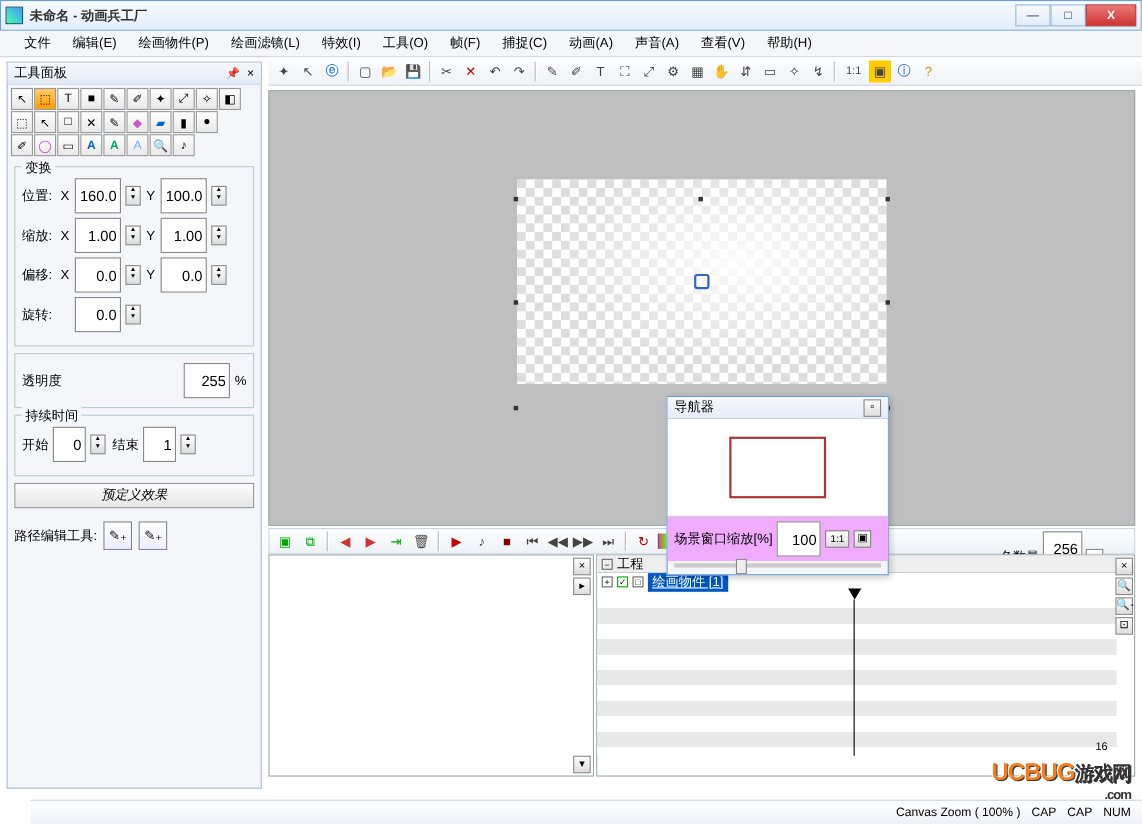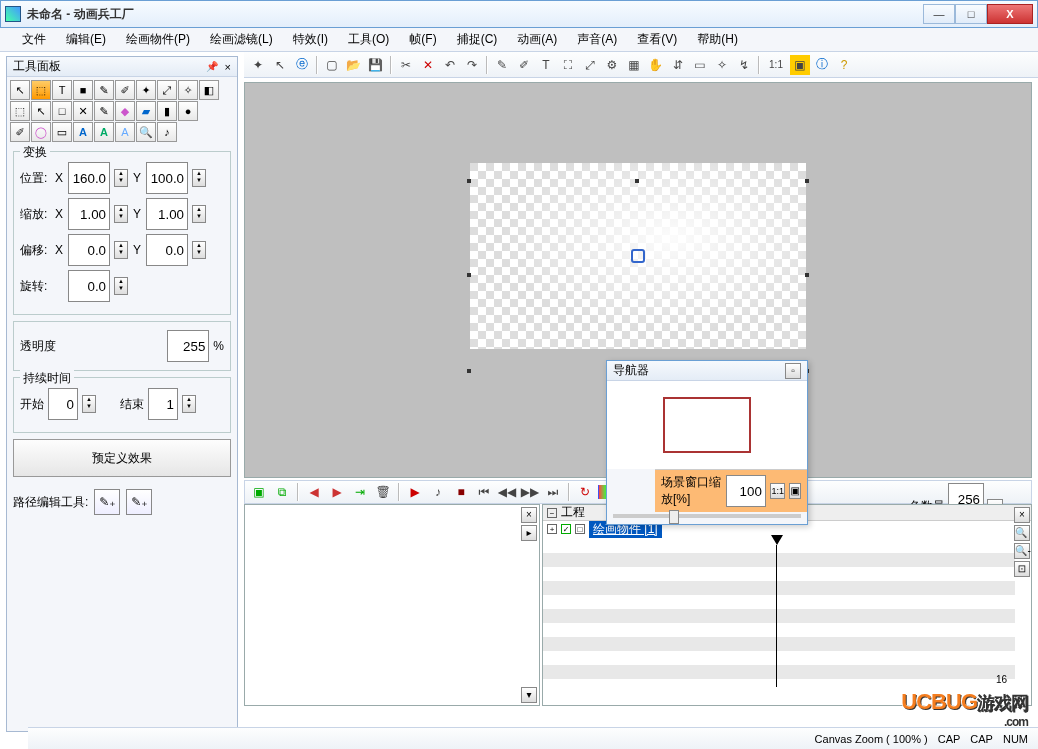--- a/index.html
+++ b/index.html
@@ -35,21 +35,21 @@
 .groupbox { border: 1px solid #bcc; margin: 6px; padding: 6px 6px 8px 6px; background: #f4f6fa; position: relative; }
 .groupbox .gtitle { position: absolute; top: -8px; left: 6px; background: #f4f6fa; padding: 0 3px; font-size: 12px; }
 .row { display: flex; align-items: center; margin: 4px 0; gap: 4px; }
 .lbl { width: 30px; }
 .axlbl { width: 10px; text-align: center; }
 .numin { width: 42px; height: 32px; border: 1px solid #888; background: #fff; padding: 0 3px; text-align: right; }
 .spin { width: 14px; height: 18px; border: 1px solid #888; background: linear-gradient(#fff,#ddd); display: flex; flex-direction: column; font-size: 6px; line-height: 7px; text-align: center; }
 .spin::before { content: "▲"; }
 .spin::after { content: "▼"; }
 
-.bigbtn { width: calc(100% - 12px); margin: 6px; height: 38px; border: 1px solid #999; background: linear-gradient(#fdfdfd,#e6e6e6); display: flex; align-items: center; justify-content: center; }
+.bigbtn { width: calc(100% - 12px); margin: 6px; height: 23px; border: 1px solid #999; background: linear-gradient(#fdfdfd,#e6e6e6); display: flex; align-items: center; justify-content: center; font-style: italic; }
 
 .pathrow { display: flex; align-items: center; padding: 6px; gap: 6px; }
 .pathicon { width: 26px; height: 26px; border: 1px solid #888; background: linear-gradient(#fff,#eef); display: flex; align-items: center; justify-content: center; }
 
 
 .canvasarea { position: absolute; left: 244px; top: 82px; right: 6px; height: 396px; background: #bfbfbf; border: 1px solid #9aa; }
 .canvas { position: absolute; left: 50%; top: 44%; transform: translate(-50%,-50%); width: 336px; height: 186px; background: repeating-conic-gradient(#fff 0 25%, #ddd 0 50%) 0 0/16px 16px; }
 .canvas-overlay { position: absolute; inset: 0; background: radial-gradient(ellipse at 60% 40%, rgba(255,255,255,0.9), rgba(255,255,255,0) 60%); }
 .centermark { position: absolute; left: 50%; top: 50%; width: 14px; height: 14px; transform: translate(-50%,-50%); border: 2px solid #36c; border-radius: 3px; }
 .handle { position: absolute; width: 4px; height: 4px; background: #333; }
@@ -74,21 +74,21 @@
 .tl-stripes { position: absolute; top: 34px; left: 0; right: 16px; bottom: 18px; background: repeating-linear-gradient(#fff 0 14px, #e8e8e8 14px 28px); }
 .tl-cursor { position: absolute; top: 30px; left: 228px; width: 0; height: 0; border-left: 6px solid transparent; border-right: 6px solid transparent; border-top: 10px solid #000; }
 .tl-cursor-line { position: absolute; top: 40px; left: 233px; width: 1px; bottom: 18px; background: #000; }
 .rightbtns { position: absolute; right: 1px; top: 2px; display: flex; flex-direction: column; gap: 2px; }
 
 
 .navigator { position: absolute; left: 606px; top: 360px; width: 202px; border: 1px solid #6a9fd4; background: #f4f6fa; box-shadow: 2px 2px 6px rgba(0,0,0,0.2); }
 .navigator .nav-title { height: 20px; background: linear-gradient(#f6f9fd,#e4ecf6); display: flex; align-items: center; padding: 0 6px; border-bottom: 1px solid #c8d4e6; }
 .navigator .nav-body { background: #fff; padding: 16px; display: flex; justify-content: center; }
 .nav-rect { width: 88px; height: 56px; border: 2px solid #a33; background: #fff; }
-.nav-foot { display: flex; align-items: center; padding: 4px 6px; gap: 4px; background: #fdba74; border-top: 1px solid #ccc; margin-left: 48px; }
+.nav-foot { display: flex; align-items: center; padding: 4px 6px; gap: 4px; background: #f0abfc; border-top: 1px solid #ccc; }
 .nav-foot .numin { width: 40px; }
 .nav-slider { flex: 1; height: 4px; background: #ccc; position: relative; }
 .nav-slider::after { content: ""; position: absolute; left: 30%; top: -4px; width: 8px; height: 12px; background: #eee; border: 1px solid #888; }
 
 
 .statusbar { position: absolute; left: 0; bottom: 0; right: 0; height: 22px; border-top: 1px solid #c8d4e6; background: linear-gradient(#fdfefe,#eef2f7); display: flex; align-items: center; justify-content: flex-end; padding: 0 10px; gap: 10px; font-size: 11px; margin-left: 28px; }
 
 
 .watermark { position: absolute; right: 10px; bottom: 20px; font-family: Arial Black, sans-serif; font-weight: 900; font-size: 22px; color: #f47d1f; text-shadow: -1px -1px 0 #fff, 1px 1px 0 #333; letter-spacing: -1px; }
 .watermark .cn { color: #333; font-size: 18px; font-family: "Microsoft YaHei"; }
@@ -241,21 +241,21 @@
       <span>%</span>
     </div>
   </div>
 
   <div class="groupbox">
     <div class="gtitle">持续时间</div>
     <div class="row">
       <span>开始</span>
       <input class="numin" style="width: 30px;" value="0">
       <div class="spin"></div>
-      <span style="margin-left:20px">结束</span>
+      <span style="margin-left:2px">结束</span>
       <input class="numin" style="width: 30px;" value="1">
       <div class="spin"></div>
     </div>
   </div>
 
   <div class="bigbtn">预定义效果</div>
 
   <div class="pathrow">
     <span>路径编辑工具:</span>
     <div class="pathicon">✎₊</div>

